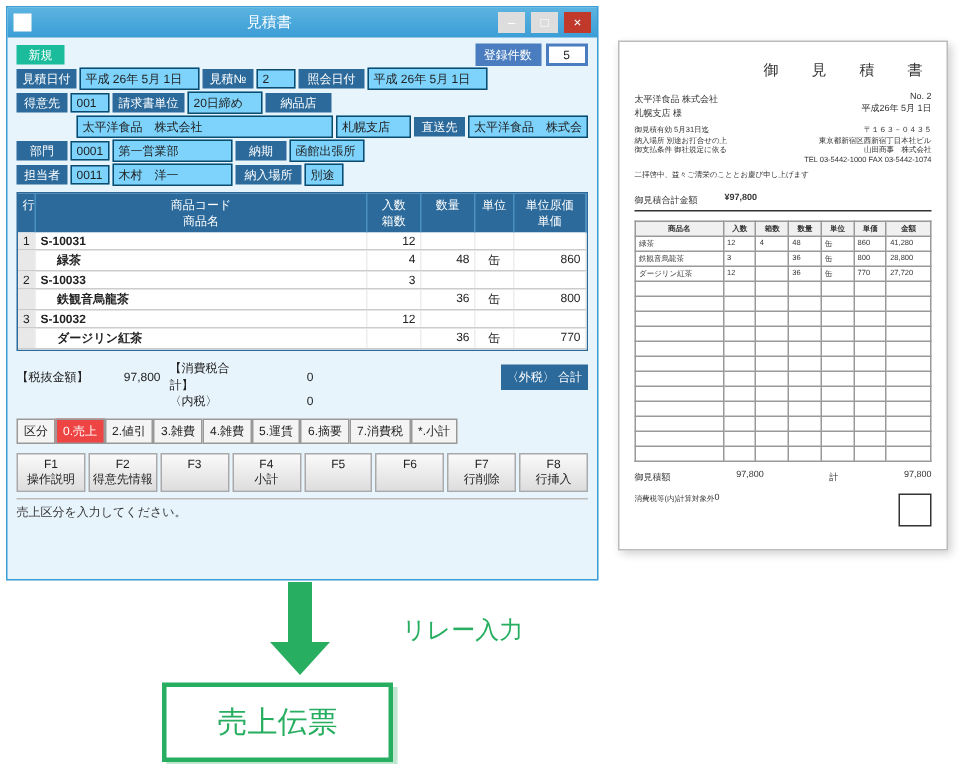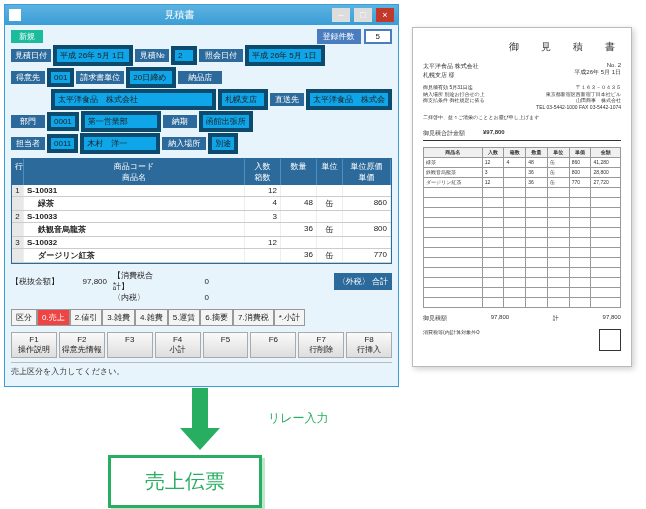--- a/index.html
+++ b/index.html
@@ -11,21 +11,21 @@
 .titlebar .title { flex: 1; text-align: center; }
 .winbtns { display: flex; gap: 4px; }
 .winbtn { width: 18px; height: 14px; background: #ddd; font-size: 9px; text-align: center; line-height: 14px; }
 .winbtn.close { background: #c0392b; color:#fff; }
 
 .body { padding: 4px 6px; font-size: 8px; color: #222; }
 .row { display: flex; align-items: center; margin-bottom: 1px; gap: 2px; }
 .tag { background: #1abc9c; color: #fff; padding: 1px 8px; font-size: 8px; }
 .lbl { background: #2b6a9b; color: #fff; padding: 1px 4px; font-size: 8px; min-width: 34px; text-align: center; }
 .lbl.wide { min-width: 44px; }
-.val { background: #0ea5e9; border: 4px solid #0c4a6e; padding: 1px 3px; font-size: 8px; min-width: 26px; display: inline-block; }
+.val { background: #7dd3fc; border: 1px solid #0c4a6e; padding: 1px 3px; font-size: 8px; min-width: 26px; display: inline-block; }
 .val.w50 { min-width: 50px; }
 .val.w80 { min-width: 80px; }
 .regbox { margin-left: auto; display:flex; align-items:center; gap:3px; }
 .regbox .reglabel { background:#4a7dbf; color:#fff; padding:2px 6px; }
 .regbox .regval { background:#fff; border:2px solid #4a7dbf; padding:1px 10px; }
 
 .grid { margin-top: 4px; border: 1px solid #2b6a9b; }
 .grid-head { display: flex; background: #2b6a9b; color: #fff; font-size: 8px; }
 .grid-head > div { border-right: 1px solid #4a90c2; padding: 2px 3px; }
 .gh-idx { width: 12px; }
@@ -71,21 +71,21 @@
 .doc table { width:100%; border-collapse:collapse; font-size:5px; }
 .doc th, .doc td { border:1px solid #999; padding:1px 2px; height:10px; }
 .doc th { background:#f0f0f0; }
 .doc .footrow { display:flex; justify-content:space-between; margin-top:6px; font-size:6px; }
 .doc .footbox { border:1px solid #333; width:22px; height:22px; margin-left:auto; }
 
 
 .arrow-wrap { position:absolute; left:180px; top:388px; display:flex; flex-direction:column; align-items:center; }
 .arrow-stem { width:16px; height:40px; background:#27ae60; }
 .arrow-head { width:0; height:0; border-left:20px solid transparent; border-right:20px solid transparent; border-top:22px solid #27ae60; }
-.relay { position:absolute; left:268px; top:410px; color:#27ae60; font-size:12px; }
+.relay { position:absolute; left:268px; top:410px; color:#27ae60; font-size:16px; }
 .callout { position:absolute; left:108px; top:455px; border:3px solid #27ae60; box-shadow:3px 3px 0 #bfe6cf; padding:10px 34px; color:#27ae60; font-size:20px; background:#fff; }
 </style>
 </head>
 <body>
 
 <div class="window">
   <div class="titlebar">
     <span class="icon"></span>
     <span class="title">見積書</span>
     <div class="winbtns">

